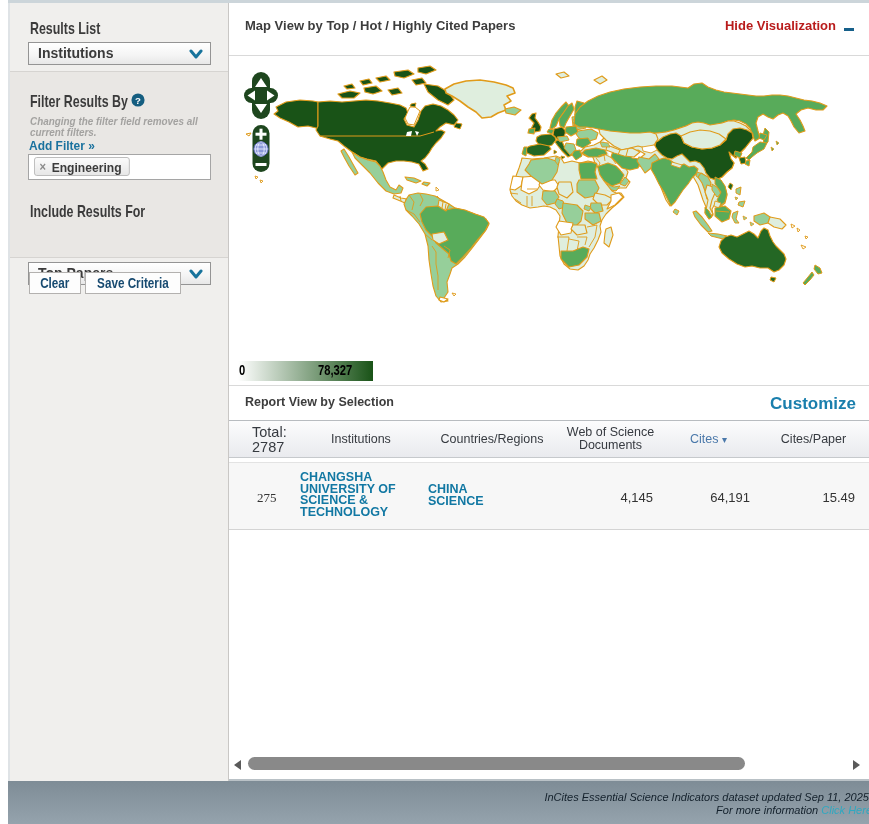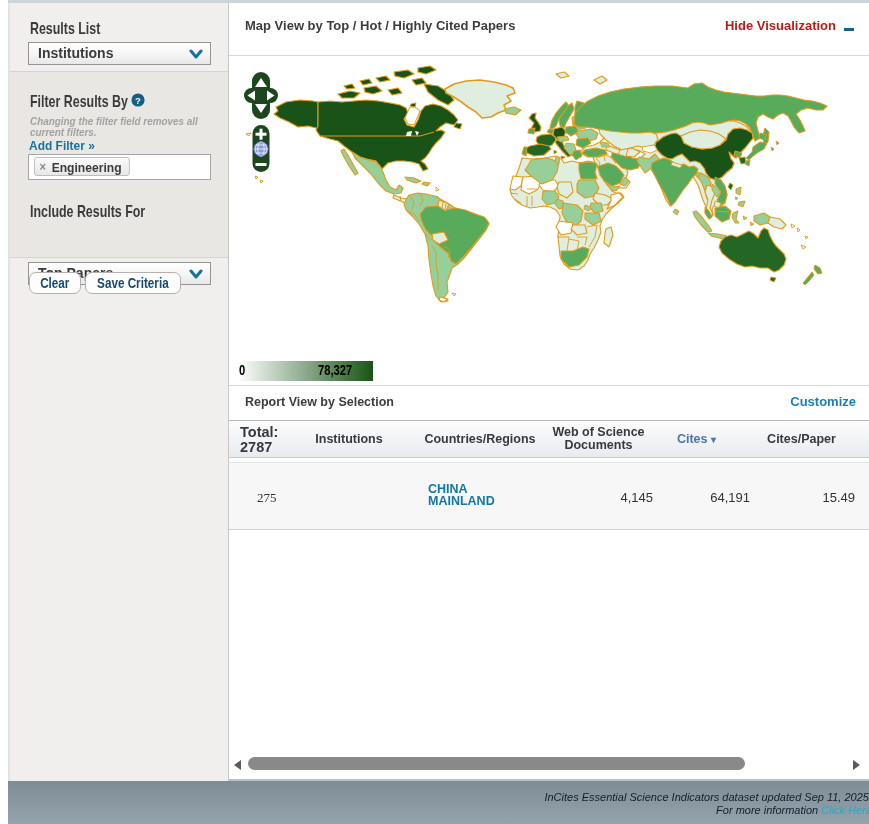--- a/index.html
+++ b/index.html
@@ -15,38 +15,38 @@
 .sb-sec3{position:absolute;left:0;top:188px;width:218px;height:66px;background:#e9e7e4;border-bottom:1px solid #d6d4d1;}
 .sb-h{position:absolute;font-size:17px;font-weight:bold;color:#3b3b3b;transform:scaleX(0.73);transform-origin:left top;white-space:nowrap;}
 .dd{position:absolute;left:18px;width:183px;height:23px;background:linear-gradient(#ffffff 0%,#f4f4f4 60%,#e7e7e7 100%);border:1px solid #949494;box-sizing:border-box;}
 .dd .lbl{position:absolute;left:9px;top:2px;font-size:14px;font-weight:bold;color:#3b3b3b;}
 .dd .chev{position:absolute;right:7px;top:4px;width:14px;height:14px;}
 .hintit{position:absolute;left:20px;top:113px;width:200px;font-size:11px;font-style:italic;font-weight:bold;color:#a3a2a0;line-height:11px;transform:scaleX(0.9);transform-origin:left top;}
 #addfilter{position:absolute;left:19px;top:135px;font-size:13px;font-weight:bold;color:#19719e;transform:scaleX(0.92);transform-origin:left top;white-space:nowrap;}
 #filterbox{position:absolute;left:18px;top:151px;width:183px;height:26px;background:#fff;border:1px solid #a5a5a5;box-sizing:border-box;}
 #tag{position:absolute;left:5px;top:2px;height:19px;background:linear-gradient(#fbfbfb,#e7e7e7);border:1px solid #bbb;border-radius:3px;font-size:13px;font-weight:bold;color:#3b3b3b;line-height:19px;padding:0 8px 0 18px;transform:scaleX(0.93);transform-origin:left top;box-sizing:border-box;}
 #tag .x{position:absolute;left:5px;top:0;color:#8a8a8a;font-size:12px;font-weight:bold;}
-.btn{position:absolute;top:269px;height:22px;background:#fdfdfd;border:1px solid #b3b1af;box-sizing:border-box;border-radius:7px;font-size:15px;font-weight:bold;color:#174a70;text-align:center;line-height:20px;}
+.btn{position:absolute;top:269px;height:22px;background:#fdfdfd;border:1px solid #b3b1af;box-sizing:border-box;border-radius:0;font-size:15px;font-weight:bold;color:#174a70;text-align:center;line-height:20px;}
 .btn span{display:inline-block;transform:scaleX(0.78);transform-origin:center;}
 
 #main{left:221px;top:3px;width:640px;height:778px;background:#fff;border-bottom:2px solid #b9c1c6;box-sizing:border-box;}
 #maphead{position:absolute;left:0;top:0;width:640px;height:52px;border-bottom:1px solid #d9d9d9;}
 #maphead .t{position:absolute;left:16px;top:15px;font-size:13px;font-weight:bold;color:#3d3d3d;text-align:center;}
 #hideviz{position:absolute;right:33px;top:15px;font-size:13px;font-weight:bold;color:#b91c1c;}
 #hvdash{position:absolute;right:15px;top:25px;width:10px;height:3px;background:#16608a;}
 
 #legend{position:absolute;left:9px;top:358px;width:135px;height:20px;background:linear-gradient(90deg,#ffffff,#195317);}
 #legend .l0{position:absolute;left:1px;top:1px;font-size:14px;font-weight:bold;color:#000;transform:scaleX(0.8);transform-origin:left top;}
 #legend .l1{position:absolute;left:80px;top:1px;font-size:14px;font-weight:bold;color:#000;transform:scaleX(0.8);transform-origin:left top;}
 #mapdivider{position:absolute;left:0;top:382px;width:640px;height:1px;background:#d9d9d9;}
 
 #rephead{position:absolute;left:16px;top:391px;font-size:13px;font-weight:bold;color:#3d3d3d;transform:scaleX(0.96);transform-origin:left top;}
-#customize{position:absolute;right:13px;top:391px;font-size:13px;font-weight:bold;color:#1a7fad;}
+#customize{position:absolute;right:13px;top:391px;font-size:17px;font-weight:bold;color:#1a7fad;}
 #thead{position:absolute;left:0;top:417px;width:640px;height:38px;background:linear-gradient(#fcfcfd,#e9eaee);border-top:1px solid #b8bcc0;border-bottom:1px solid #c6c9cc;box-sizing:border-box;}
-.th{position:absolute;font-size:12.5px;font-weight:bold;color:#363a40;text-align:center;line-height:13px;}
+.th{position:absolute;font-size:12.5px;font-weight:normal;color:#363a40;text-align:center;line-height:13px;margin-left:12px;}
 #trow{position:absolute;left:0;top:459px;width:640px;height:68px;background:#f7f7f7;border-top:1px solid #e3e3e3;border-bottom:1px solid #d4d4d4;box-sizing:border-box;}
 .td{position:absolute;font-size:13px;color:#333;}
 .tdlink{position:absolute;font-size:12.5px;font-weight:bold;color:#1278a3;line-height:11.7px;}
 
 #hsb-thumb{position:absolute;left:19px;top:754px;width:497px;height:13px;border-radius:7px;background:#898989;}
 .sbarrow{position:absolute;width:0;height:0;border-style:solid;}
 
 #rightstrip{left:861px;top:3px;width:8px;height:778px;background:linear-gradient(90deg,#cdd5da,#99a4ad);}
 
 #footer{left:0;top:781px;width:869px;height:43px;background:linear-gradient(#7e8c96,#95a3ad);}
@@ -306,21 +306,22 @@
       <div class="th" style="left:11px;top:4px;text-align:left;font-size:14.5px;line-height:14.5px;">Total:<br>2787</div>
       <div class="th" style="left:60px;width:120px;top:12px;">Institutions</div>
       <div class="th" style="left:186px;width:130px;top:12px;">Countries/Regions</div>
       <div class="th" style="left:322px;width:95px;top:5px;">Web of Science Documents</div>
       <div class="th" style="left:430px;width:75px;top:12px;color:#4a78aa;">Cites <span style="font-size:10px;">▾</span></div>
       <div class="th" style="left:530px;width:85px;top:12px;">Cites/Paper</div>
     </div>
 
     <div id="trow">
       <div class="td" style="left:28px;top:27px;width:28px;text-align:left;font-family:Liberation Serif, serif;">275</div>
-      <div class="tdlink" style="left:199px;top:21px;width:70px;">CHINA MAINLAND</div>
+      <div class="tdlink" style="left:71px;top:9px;width:100px;">CHANGSHA UNIVERSITY OF SCIENCE &amp; TECHNOLOGY</div>
+      <div class="tdlink" style="left:199px;top:21px;width:70px;">CHINA SCIENCE</div>
       <div class="td" style="left:374px;top:27px;width:50px;text-align:right;">4,145</div>
       <div class="td" style="left:471px;top:27px;width:50px;text-align:right;">64,191</div>
       <div class="td" style="left:576px;top:27px;width:50px;text-align:right;">15.49</div>
     </div>
 
     <div id="hsb-thumb"></div>
     <div class="sbarrow" style="left:5px;top:757px;border-width:5px 7px 5px 0;border-color:transparent #5a5a5a transparent transparent;"></div>
     <div class="sbarrow" style="left:624px;top:757px;border-width:5px 0 5px 7px;border-color:transparent transparent transparent #5a5a5a;"></div>
   </div>
 

